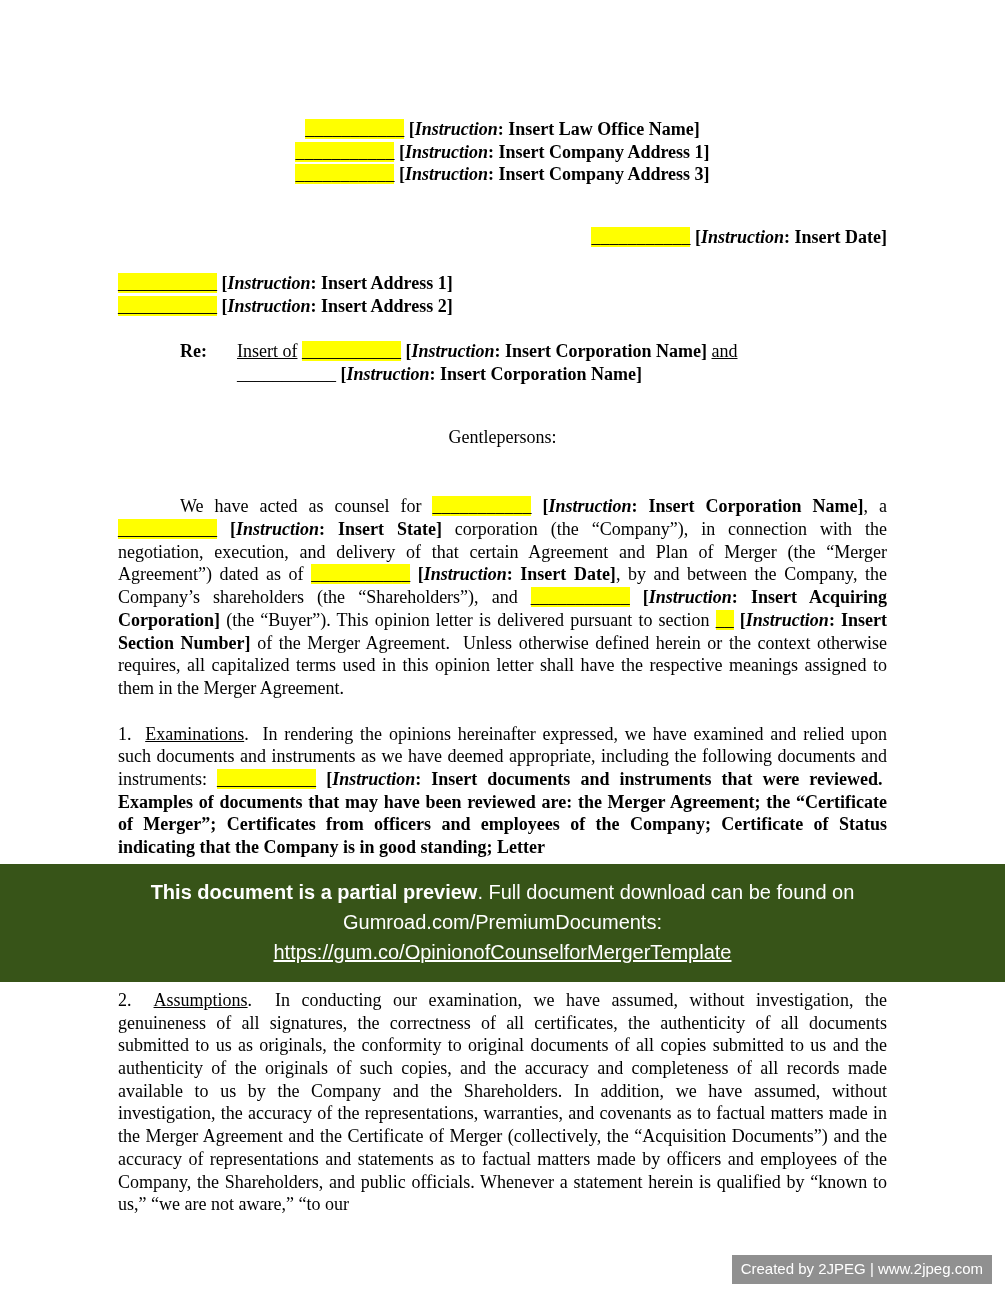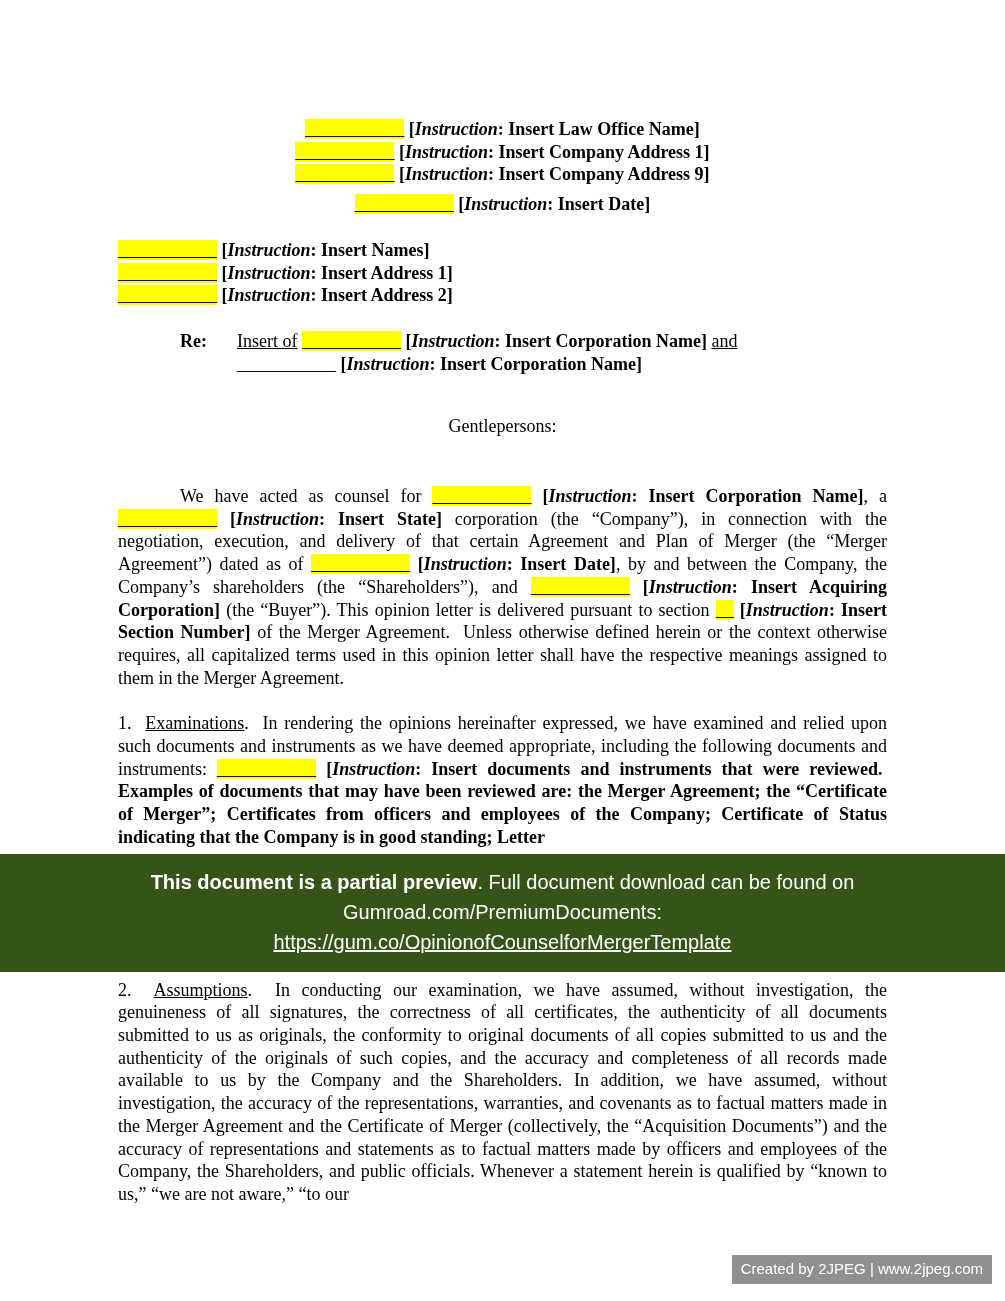--- a/index.html
+++ b/index.html
@@ -13,21 +13,21 @@
     font-family: "Liberation Serif", "DejaVu Serif", serif;
     font-size: 18px;
     line-height: 22.7px;
     color: #000000;
     overflow: hidden;
   }
   .content { padding: 0 118px; }
   .content.top { padding-top: 118px; }
 
   .hdr-block { text-align: center; }
-  .date-line { text-align: center; margin-top: 7px; }
+  .date-line { text-align: right; margin-top: 40px; }
   .addr-block { margin-top: 23px; }
 
   .re-block { margin-top: 23px; margin-left: 62px; display: flex; }
   .re-label { font-weight: bold; flex: 0 0 57px; }
   .re-lines { flex: 1 1 auto; }
 
   .salutation { margin-top: 40px; text-align: center; }
 
   .para { margin-top: 23px; text-align: justify; }
   .para.indent { text-indent: 62px; margin-top: 47px; }
@@ -67,27 +67,26 @@
 </style>
 </head>
 <body>
 
 <div class="page">
 
   <div class="content top">
     <div class="hdr-block">
       <div class="line"><span class="seg-hl">___________</span><span class="seg-t"> </span><span class="seg-b">[</span><span class="seg-bi">Instruction</span><span class="seg-b">: Insert Law Office Name]</span></div>
       <div class="line"><span class="seg-hl">___________</span><span class="seg-t"> </span><span class="seg-b">[</span><span class="seg-bi">Instruction</span><span class="seg-b">: Insert Company Address 1]</span></div>
-      <div class="line"><span class="seg-hl">___________</span><span class="seg-t"> </span><span class="seg-b">[</span><span class="seg-bi">Instruction</span><span class="seg-b">: Insert Company Address 9]</span></div>
+      <div class="line"><span class="seg-hl">___________</span><span class="seg-t"> </span><span class="seg-b">[</span><span class="seg-bi">Instruction</span><span class="seg-b">: Insert Company Address 3]</span></div>
     </div>
 
     <div class="date-line"><span class="seg-hl">___________</span><span class="seg-t"> </span><span class="seg-b">[</span><span class="seg-bi">Instruction</span><span class="seg-b">: Insert Date]</span></div>
 
     <div class="addr-block">
-      <div class="line"><span class="seg-hl">___________</span><span class="seg-t"> </span><span class="seg-b">[</span><span class="seg-bi">Instruction</span><span class="seg-b">: Insert Names]</span></div>
       <div class="line"><span class="seg-hl">___________</span><span class="seg-t"> </span><span class="seg-b">[</span><span class="seg-bi">Instruction</span><span class="seg-b">: Insert Address 1]</span></div>
       <div class="line"><span class="seg-hl">___________</span><span class="seg-t"> </span><span class="seg-b">[</span><span class="seg-bi">Instruction</span><span class="seg-b">: Insert Address 2]</span></div>
     </div>
 
     <div class="re-block">
       <span class="re-label">Re:</span>
       <div class="re-lines">
         <div class="line"><span class="seg-u">Insert of</span><span class="seg-t"> </span><span class="seg-hl">___________</span><span class="seg-t"> </span><span class="seg-b">[</span><span class="seg-bi">Instruction</span><span class="seg-b">: Insert Corporation Name]</span><span class="seg-t"> </span><span class="seg-u">and</span></div>
         <div class="line"><span class="seg-t">___________ </span><span class="seg-b">[</span><span class="seg-bi">Instruction</span><span class="seg-b">: Insert Corporation Name]</span></div>
       </div>

